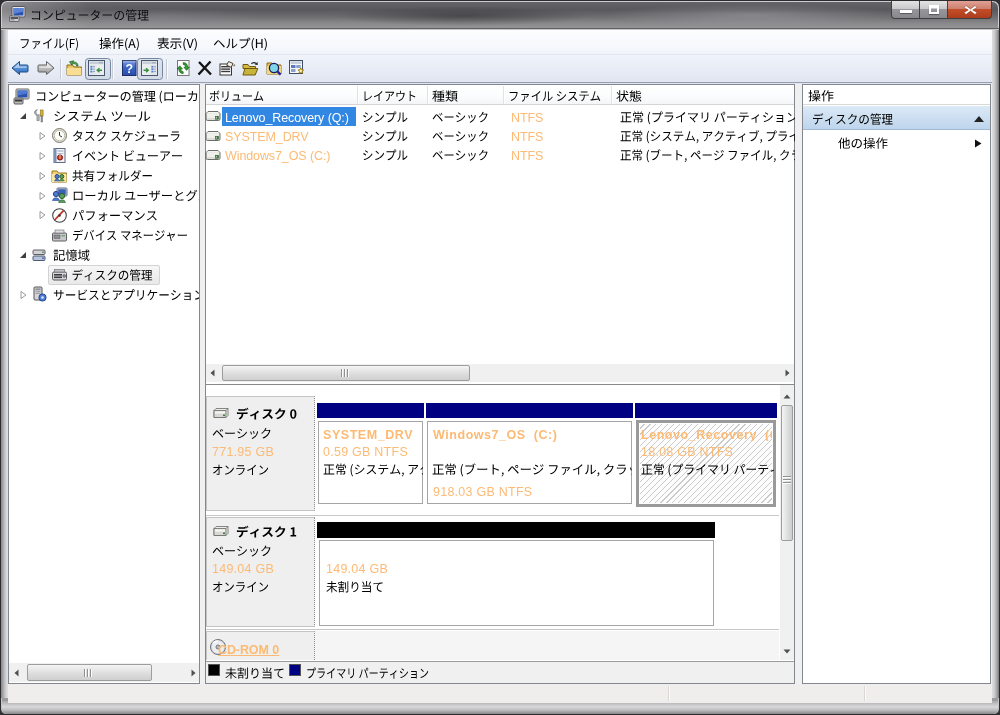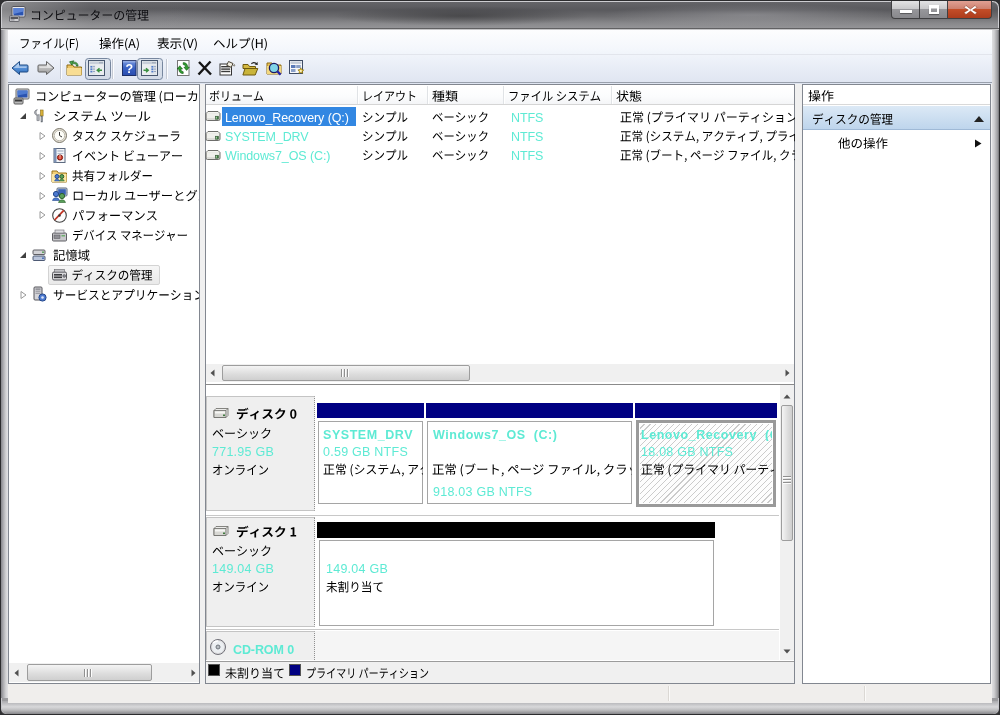--- a/index.html
+++ b/index.html
@@ -1,17 +1,17 @@
 <!DOCTYPE html>
 <html><head><meta charset="utf-8"><style>
 *{margin:0;padding:0;box-sizing:border-box}
 html,body{width:1000px;height:715px;overflow:hidden;background:#303032;font-family:"Liberation Sans",sans-serif}
 #win{position:relative;width:1000px;height:715px}
 .abs{position:absolute}
-.t{position:absolute;font:12.5px/1 "Liberation Sans",sans-serif;color:#5eead4;white-space:nowrap;letter-spacing:-0.1px}
+.t{position:absolute;font:12.5px/1 "Liberation Sans",sans-serif;color:#fdba74;white-space:nowrap;letter-spacing:-0.1px}
 .b{font-weight:bold}
 .pn{font-weight:bold;letter-spacing:0.55px}
 .ps{letter-spacing:0.25px}
 
 #frame{position:absolute;inset:0;background:linear-gradient(180deg,#a8a8ab,#bdbdc0 50%,#9a9a9d);border:1px solid #2c2c2e;border-radius:7px 7px 6px 6px;box-shadow:inset 0 0 0 1px rgba(235,235,240,0.55)}
 #titlebar{position:absolute;left:2px;top:2px;width:996px;height:26px;border-radius:6px 6px 0 0;background:linear-gradient(90deg,rgba(255,255,255,0.28),rgba(255,255,255,0.02) 9%,rgba(255,255,255,0) 20%),linear-gradient(180deg,#646468 0%,#59595d 30%,#6c6c6f 55%,#87878a 80%,#949497 100%)}
 #titlebar .blob1{position:absolute;left:330px;top:4px;width:260px;height:20px;background:radial-gradient(ellipse at center,rgba(40,40,42,.5),rgba(40,40,42,0) 70%)}
 #titlebar .blob2{position:absolute;left:600px;top:2px;width:300px;height:22px;background:radial-gradient(ellipse at center,rgba(190,190,195,.35),rgba(190,190,195,0) 70%)}
 #titlebar .blob3{position:absolute;left:60px;top:6px;width:200px;height:18px;background:radial-gradient(ellipse at center,rgba(150,150,155,.3),rgba(150,150,155,0) 70%)}
 #tbsep{position:absolute;left:1px;top:28px;width:998px;height:2px;background:linear-gradient(180deg,#2e2e30,#f8f8fa)}
@@ -435,21 +435,21 @@
     <div class="t" style="left:511px;top:149.6px;">NTFS</div>
     <div class="t ps" style="left:212px;top:446.3px;">771.95 GB</div>
     <div class="t pn" style="left:323px;top:428.8px;">SYSTEM_DRV</div>
     <div class="t ps" style="left:323px;top:446.3px;">0.59 GB NTFS</div>
     <div class="t pn" style="left:433px;top:428.8px;">Windows7_OS&nbsp;&nbsp;(C:)</div>
     <div class="t ps" style="left:433px;top:446.3px;margin-top:40px;">918.03 GB NTFS</div>
     <div class="t pn" style="left:641px;top:428.8px;width:131px;overflow:hidden;">Lenovo_Recovery&nbsp;&nbsp;(Q</div>
     <div class="t ps" style="left:641px;top:446.3px;">18.08 GB NTFS</div>
     <div class="t ps" style="left:212px;top:563.3px;">149.04 GB</div>
     <div class="t ps" style="left:326px;top:563.3px;">149.04 GB</div>
-    <div class="t b" style="left:233px;top:644.3px;">CD-ROM 0</div>
+    <div class="t b" style="left:218px;top:644.3px;text-decoration:underline;">CD-ROM 0</div>
 <svg id="txt" width="1000" height="715" viewBox="0 0 1000 715">
       <defs>
 <clipPath id="clipL">
           <rect x="8" y="84" width="191" height="580"></rect>
         </clipPath>
 <clipPath id="clipM">
           <rect x="205" y="84" width="590" height="300"></rect>
         </clipPath>
 <clipPath id="clipP1">
           <rect x="318" y="420" width="105" height="88"></rect>

